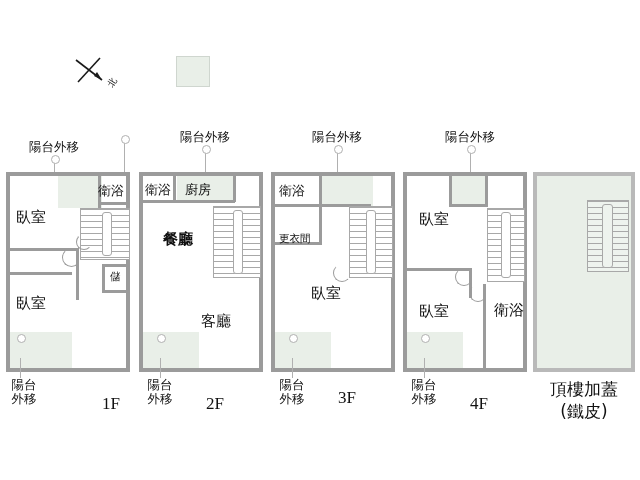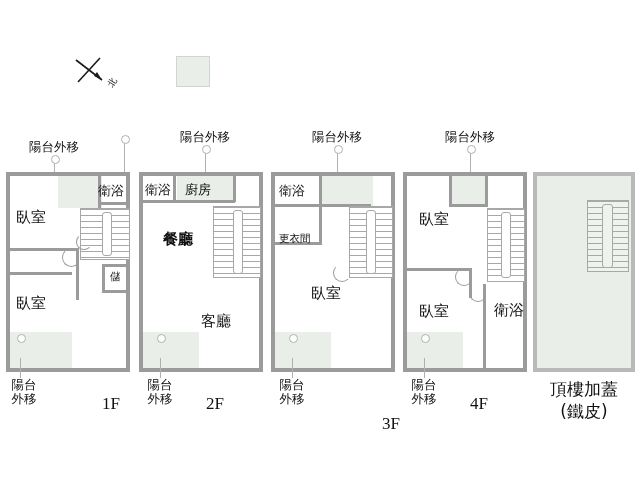--- a/index.html
+++ b/index.html
@@ -174,21 +174,21 @@
 
     <div class="rlabel" style="left:8px;top:10px;">衛浴</div>
     <div class="rlabel sm" style="left:8px;top:44px;margin-top:16px;">更衣間</div>
     <div class="rlabel lg" style="left:40px;top:112px;">臥室</div>
   </div>
 
   <div class="leader" style="left:292px;top:358px;height:20px;"></div>
   <div class="ring" style="left:289px;top:334px;"></div>
   <div class="lbl" style="left:268px;top:378px;width:48px;">陽台
 外移</div>
-  <div class="floorname" style="left:338px;top:414px;margin-left:44px;">3F</div>
+  <div class="floorname" style="left:338px;top:388px;">3F</div>
 
   <div class="unit" style="left:403px;top:172px;width:124px;height:200px;">
 
     <div class="wall" style="left:0;top:0;width:124px;height:4px;"></div>
     <div class="wall" style="left:0;top:0;width:4px;height:200px;"></div>
     <div class="wall" style="left:120px;top:0;width:4px;height:200px;"></div>
     <div class="wall" style="left:0;top:196px;width:124px;height:4px;"></div>
 
     <div class="room green" style="left:48px;top:4px;width:36px;height:30px;"></div>
     <div class="room green" style="left:4px;top:160px;width:56px;height:36px;"></div>

